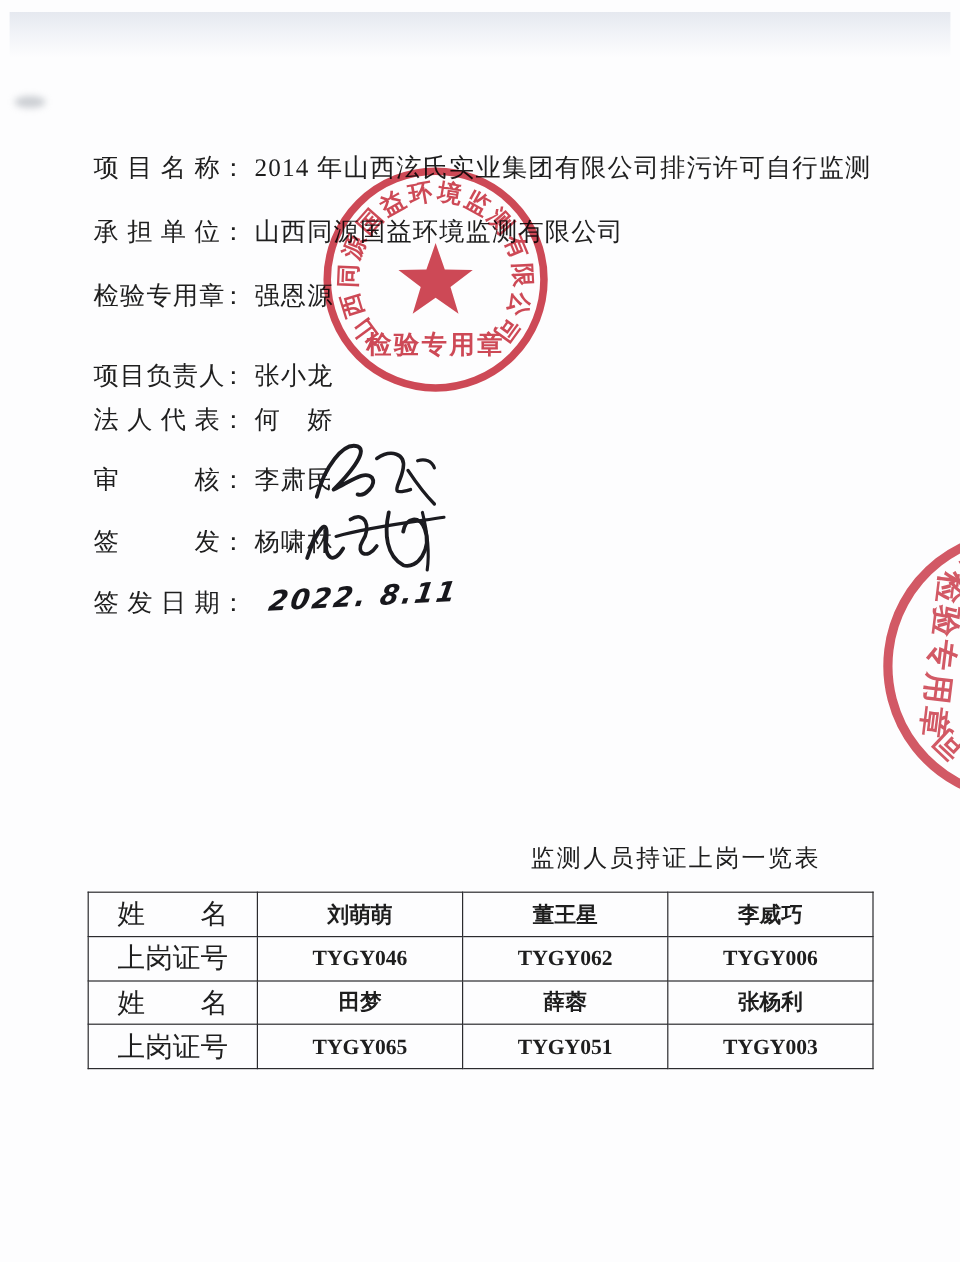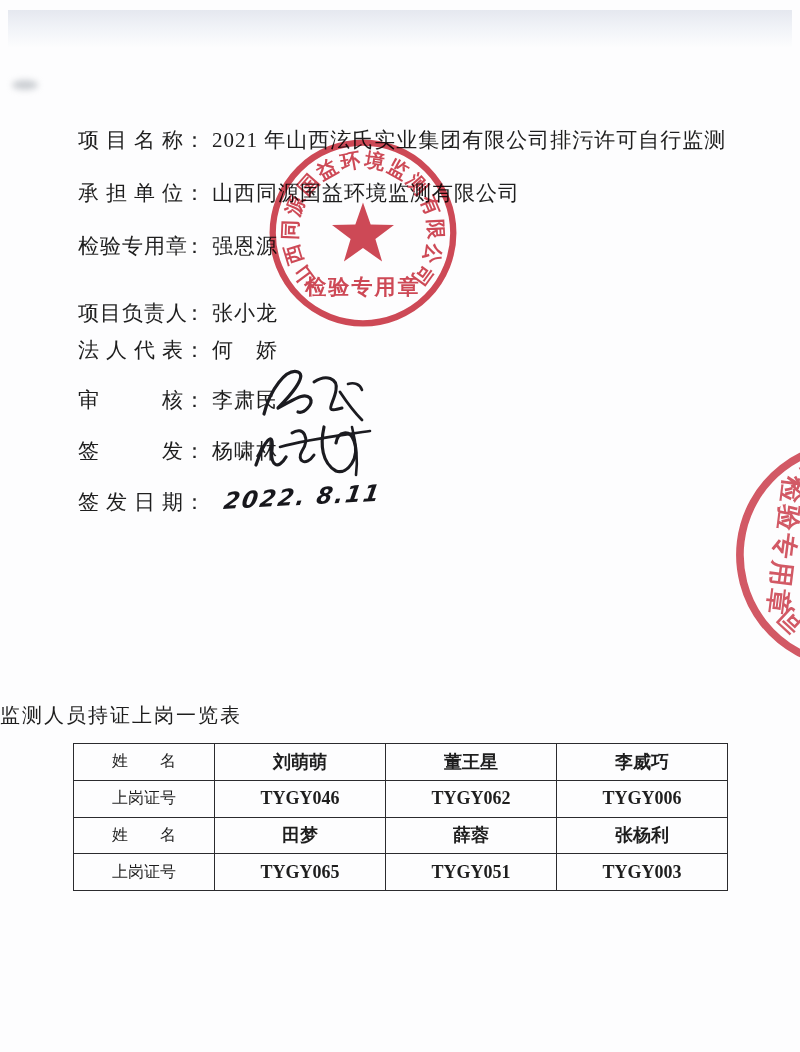--- a/index.html
+++ b/index.html
@@ -46,46 +46,46 @@
   }
   .signature{position:absolute;pointer-events:none;}
   .sig-stroke{stroke:#1b1b20;fill:none;stroke-linecap:round;stroke-linejoin:round;}
   
   .stamp{position:absolute;mix-blend-mode:multiply;}
   .stamp-main{left:258px;top:128px;width:210px;height:210px;opacity:.88;}
   .stamp-edge{left:722px;top:427px;width:256px;height:256px;opacity:.8;transform:rotate(97deg);}
   
   .table-title{
     position:absolute;left:0;top:702px;width:684px;
-    text-align:left;font-size:20px;letter-spacing:2px;
+    text-align:right;font-size:20px;letter-spacing:2px;
   }
   .cert-table{
     position:absolute;left:73px;top:743px;
     border-collapse:collapse;table-layout:fixed;width:650px;
   }
   .cert-table td{
     border:1.6px solid #2b2b2e;
     height:35.8px;text-align:center;vertical-align:middle;
     font-size:18px;padding:0;
   }
-  .cert-table td.rowhead{width:140px;font-size:16px;}
+  .cert-table td.rowhead{width:140px;font-size:23px;}
   .cert-table td.cell{width:170px;font-weight:bold;}
 </style>
 </head>
 <body>
 
 <div class="page">
 
   <div class="scan-band-top"></div>
   <div class="scan-smudge"></div>
 
   <div class="fields">
 
     <div class="field-row" style="top:126px">
-      <span class="field-label">项目名称</span><span class="field-colon">：</span><span class="field-value">2021 年山西泫氏实业集团有限公司排污许可自行监测</span>
+      <span class="field-label">项目名称</span><span class="field-colon">：</span><span class="field-value">2014 年山西泫氏实业集团有限公司排污许可自行监测</span>
     </div>
 
     <div class="field-row" style="top:179px">
       <span class="field-label">承担单位</span><span class="field-colon">：</span><span class="field-value">山西同源国益环境监测有限公司</span>
     </div>
 
     <div class="field-row" style="top:232px">
       <span class="field-label">检验专用章</span><span class="field-colon">：</span><span class="field-value">强恩源</span>
     </div>
 

